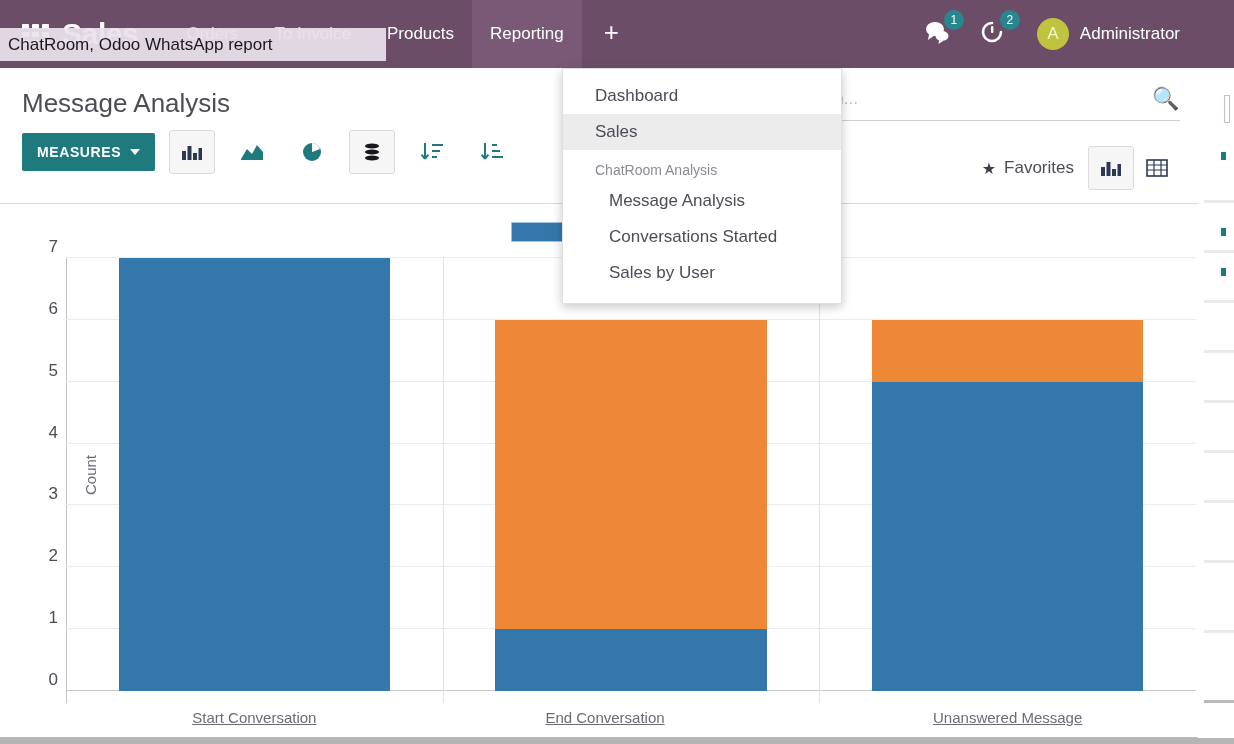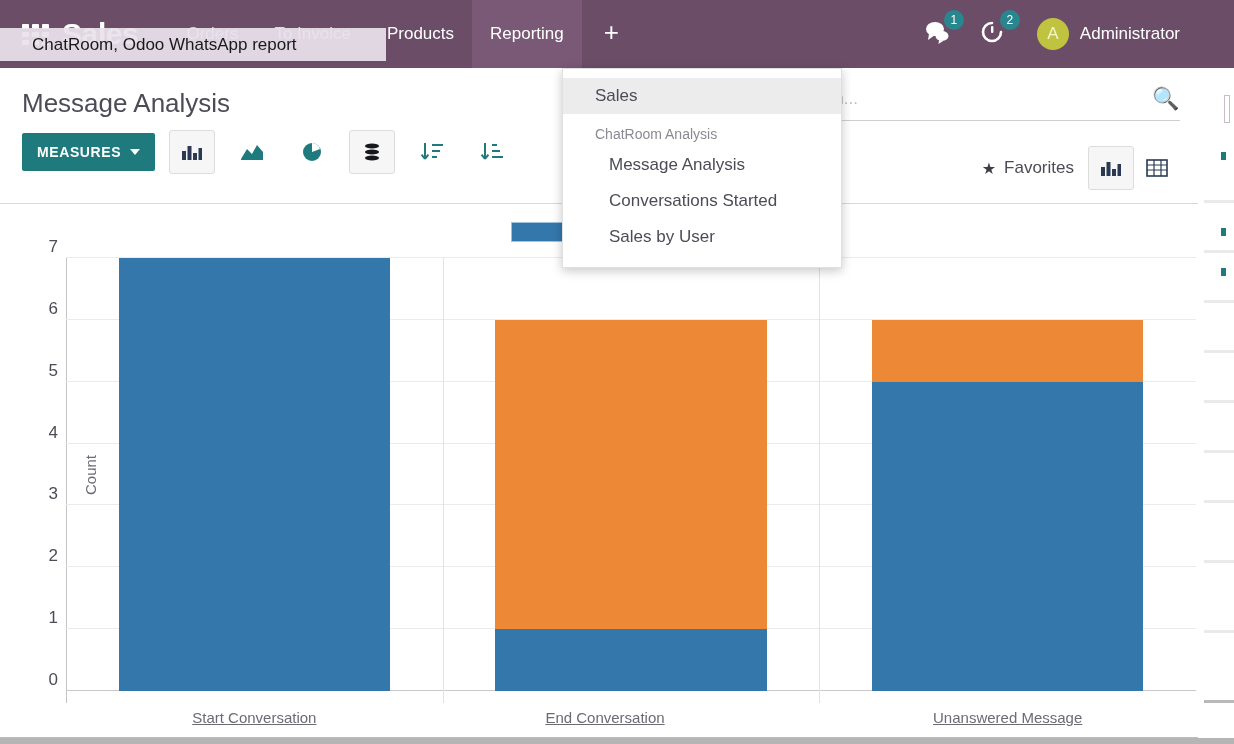--- a/index.html
+++ b/index.html
@@ -56,21 +56,21 @@
     margin-right: 11px; cursor:pointer;
   }
   .username { font-size:17px; color:#ffffff; cursor:pointer; white-space:nowrap; }
 
   
   .tooltip-overlay {
     position:absolute; left:0; top:28px;
     width: 386px; height: 33px;
     background: rgba(234,226,236,0.93);
     display:flex; align-items:center;
-    padding-left: 32px;
+    padding-left: 8px;
     font-size: 17px; color:#19191a;
     z-index: 60;
   }
 
   
   .control-panel {
     position:absolute; top:68px; left:0;
     width:1198px; height:136px;
     background:#ffffff; border-bottom:1px solid #d8d8d8;
   }
@@ -349,20 +349,21 @@
         <div class="vsep" style="left: 753.333px;"></div>
         <div class="bar-group" style="left: 806.067px; width: 271.2px; height: 433px;">
           <div class="seg" style="background: rgb(52, 120, 171); bottom: 0px; height: 309.286px;"></div>
           <div class="seg" style="background: rgb(237, 137, 54); bottom: 309.286px; height: 61.8571px;"></div>
         </div>
         <div class="xtick" style="left: 941.667px;">Unanswered Message</div>
       </div>
   </div>
 
   <div class="dropdown" id="dropdown">
+      <div class="dd-item">Dashboard</div>
       <div class="dd-item hl">Sales</div>
       <div class="dd-section">ChatRoom Analysis</div>
       <div class="dd-sub">Message Analysis</div>
       <div class="dd-sub">Conversations Started</div>
       <div class="dd-sub">Sales by User</div>
     </div>
 
   <div class="right-sliver">
     <div class="sliver-nav"></div>
     <div class="sliver-card"></div>

